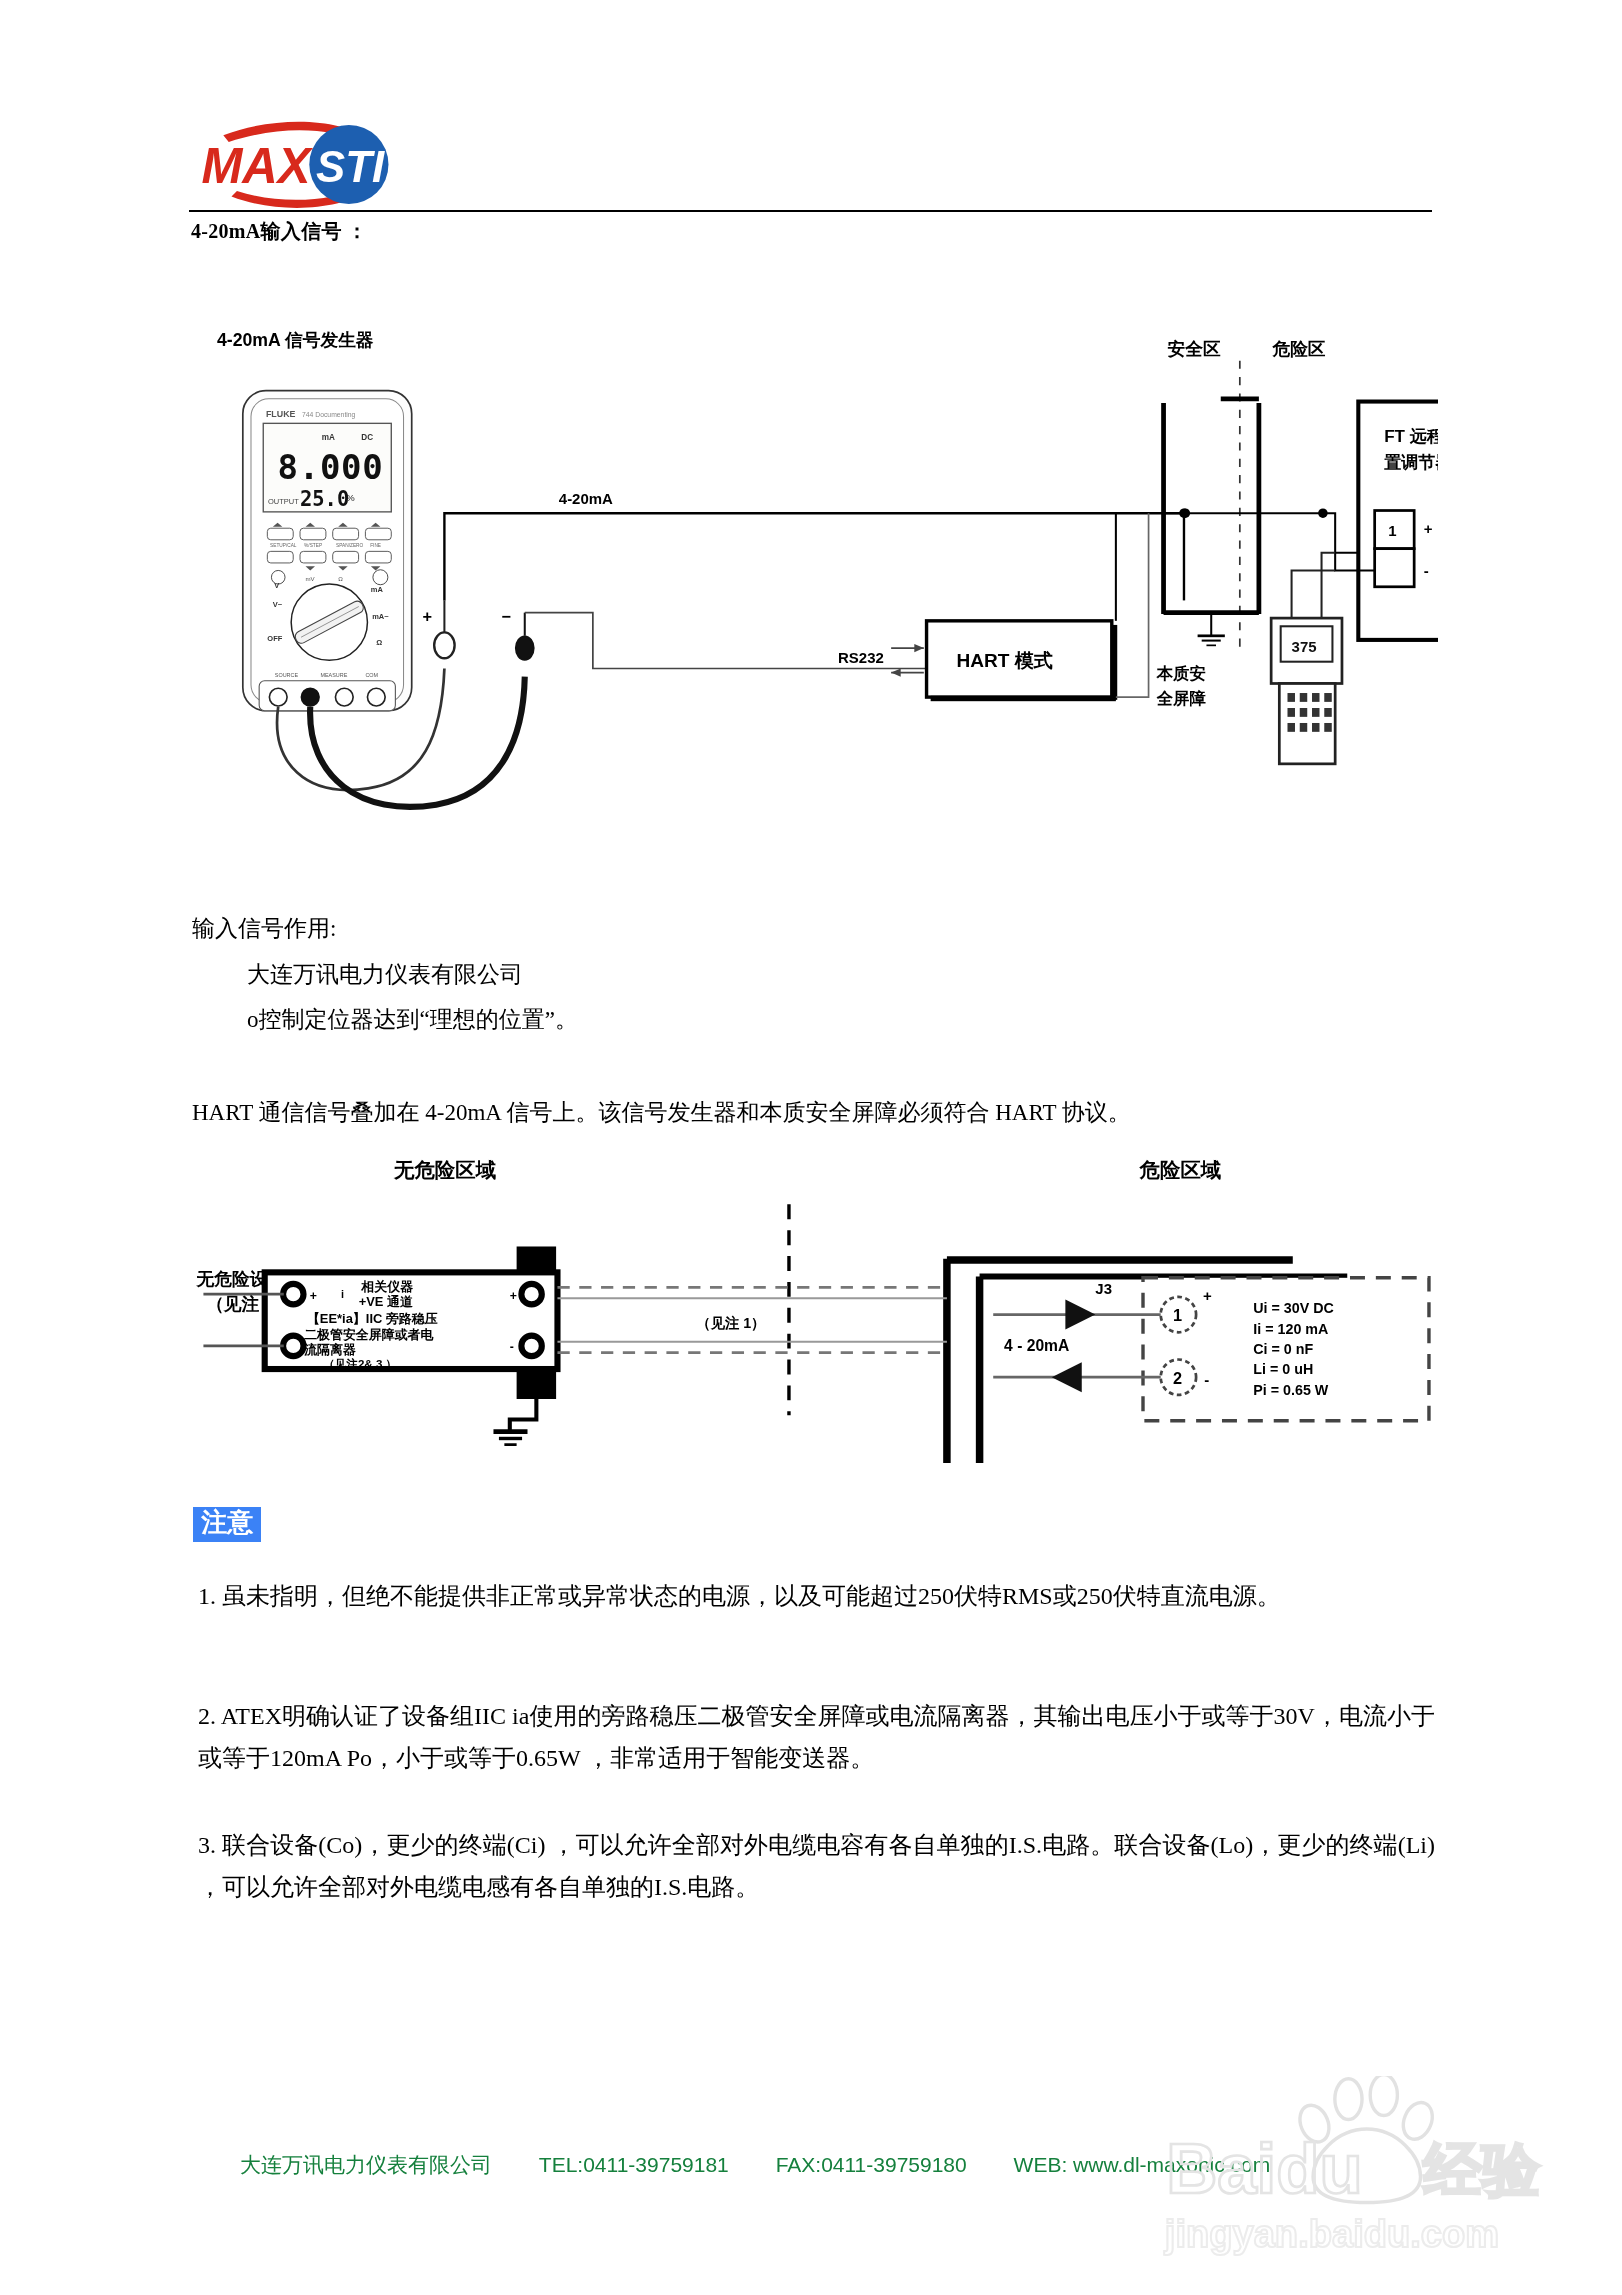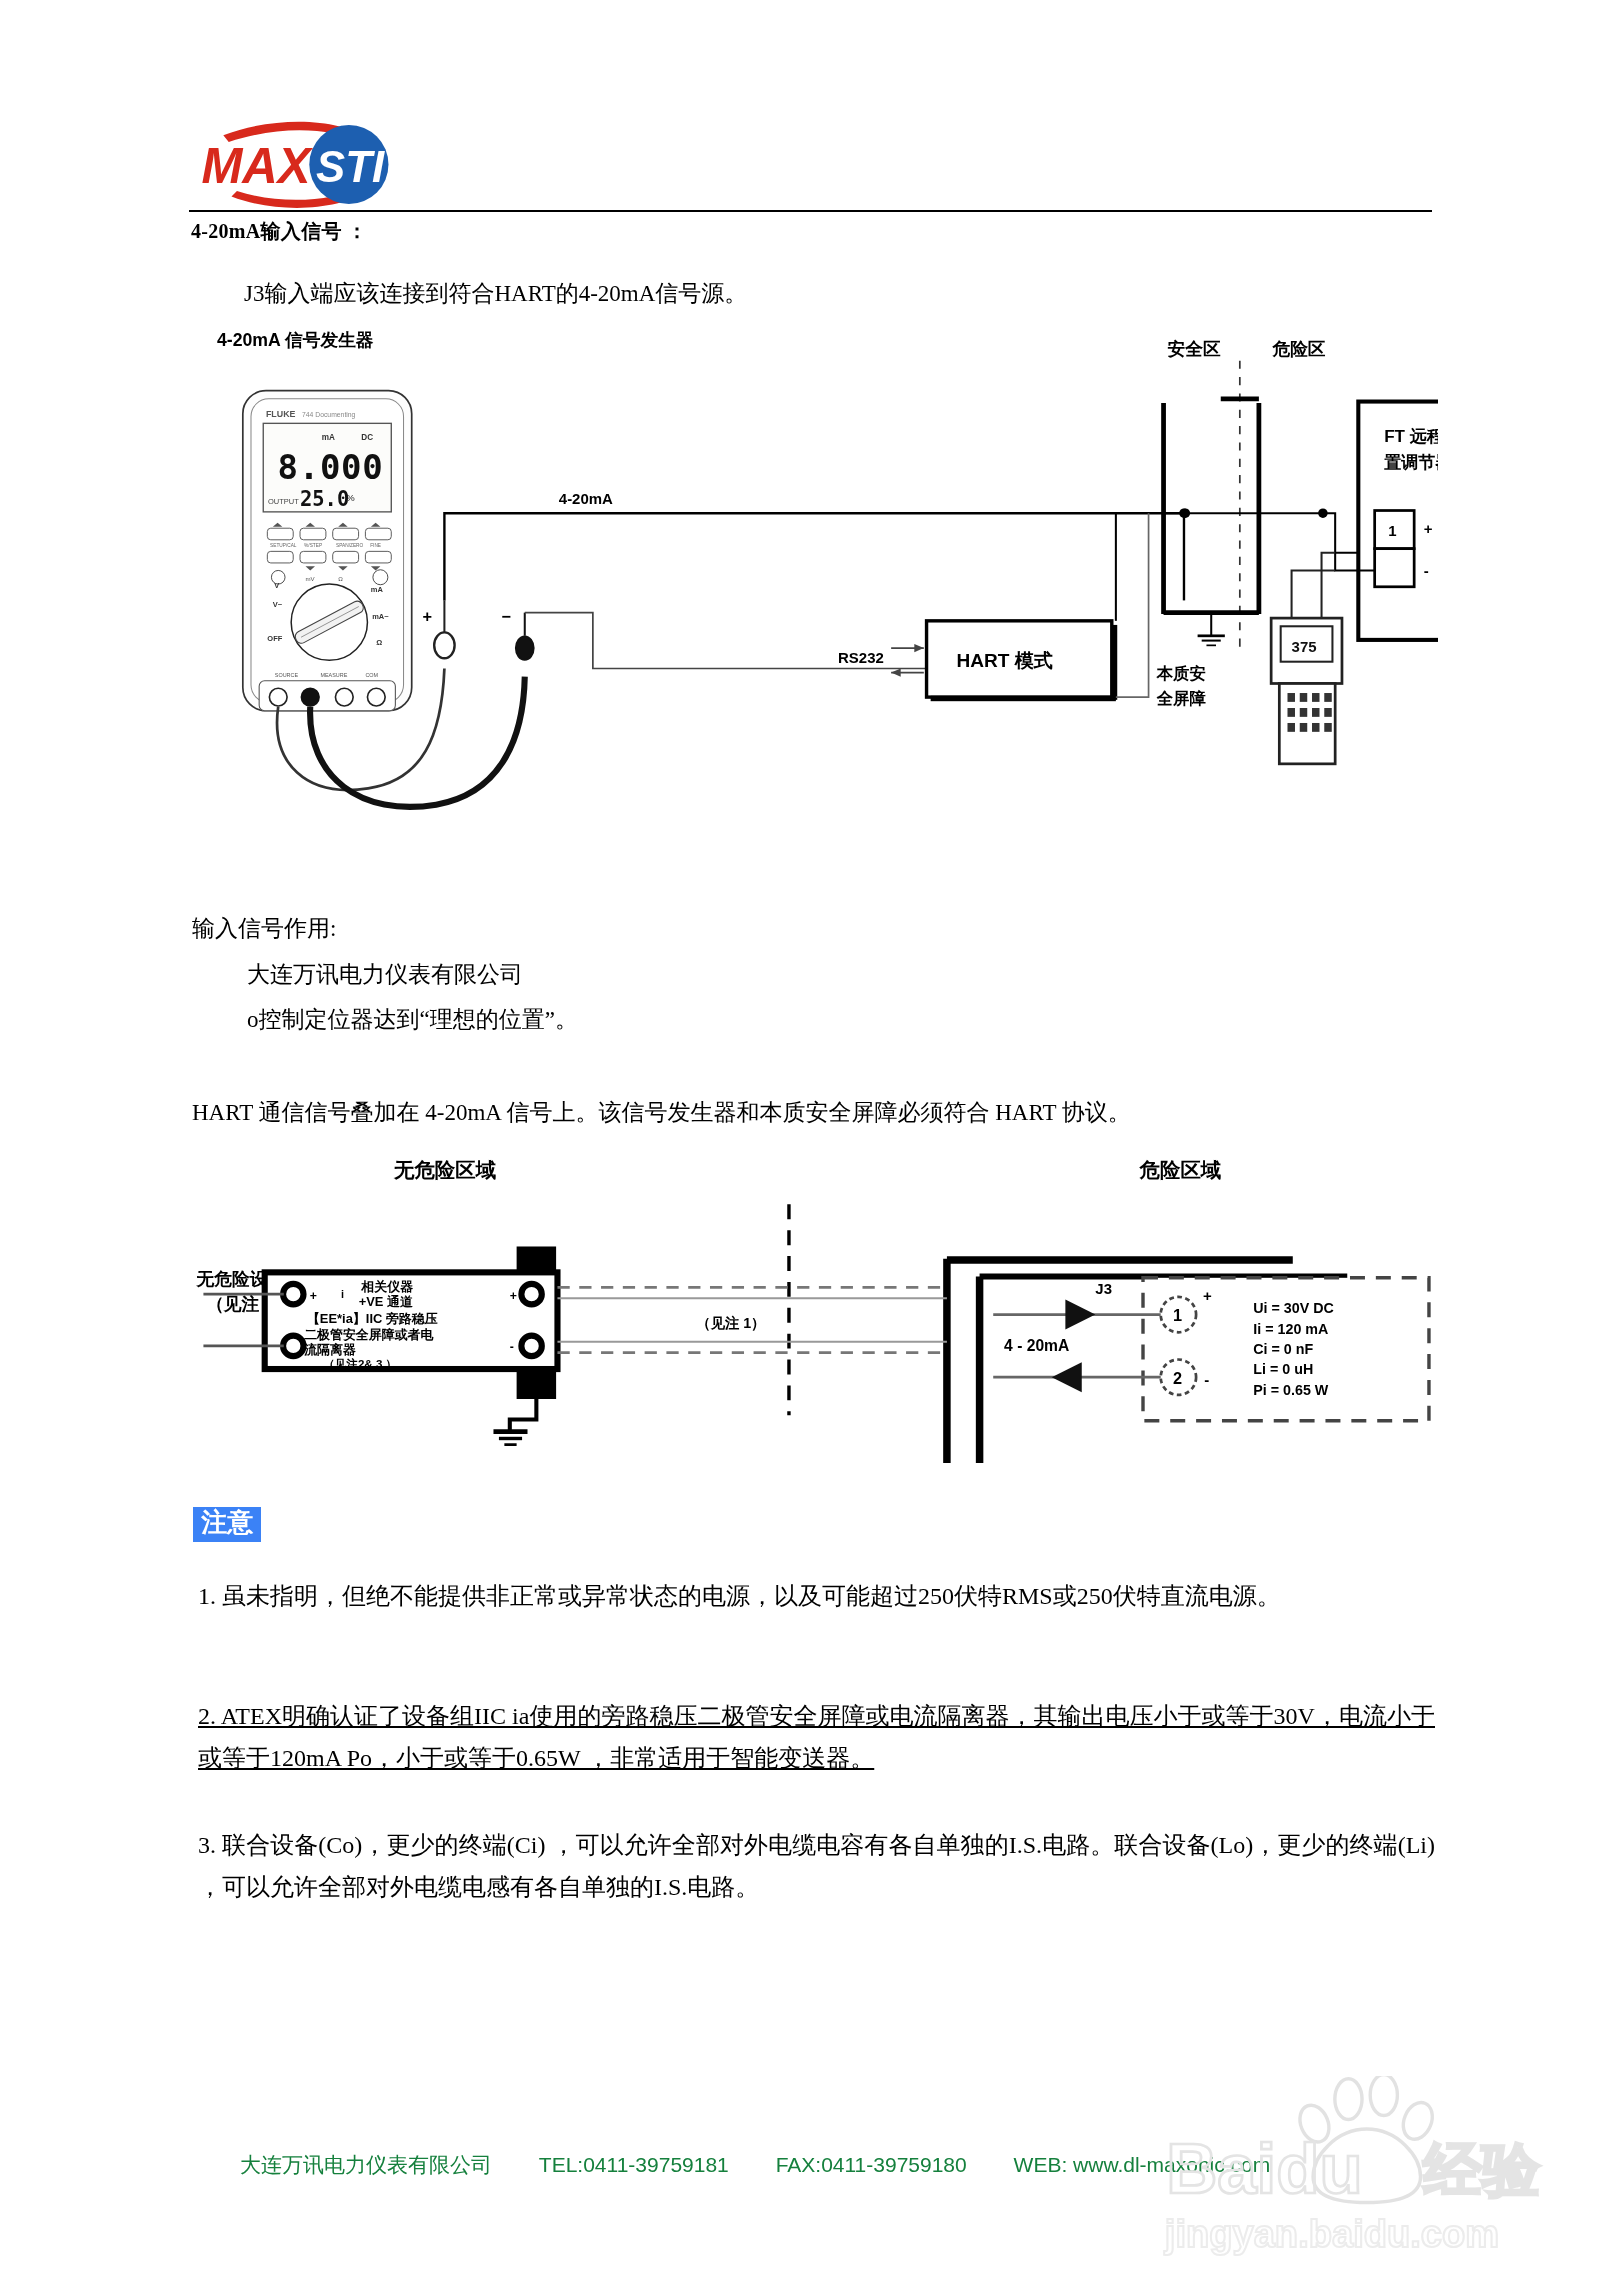--- a/index.html
+++ b/index.html
@@ -133,21 +133,20 @@
       <text x="8" y="92" font-family="Liberation Sans, sans-serif" font-size="72" font-weight="bold" font-style="italic" fill="#d8291c">MAX</text>
 
       <text x="176" y="90" font-family="Liberation Sans, sans-serif" font-size="64" font-weight="bold" font-style="italic" fill="#ffffff">STI</text>
     </svg>
   </div>
 
   <div class="header-rule"></div>
 
   <div class="h-title">4-20mA输入信号 ：</div>
 
-  <div class="para" style="left:244px; top:256px;">J3输入端应该连接到符合HART的4-20mA信号源。</div>
 
   <div class="diagram" style="left:204px; top:310px;">
     <svg width="1234" height="538" viewBox="0 0 1810 790">
 
       <text class="dlabel" x="18" y="26" font-size="26">4-20mA 信号发生器</text>
 
       <g>
 
         <rect x="56" y="92" width="248" height="470" rx="34" ry="34" fill="#fdfdfd" stroke="#333" stroke-width="2.5"></rect>
         <rect x="68" y="104" width="224" height="446" rx="26" ry="26" fill="#ffffff" stroke="#888" stroke-width="1.5"></rect>
@@ -418,21 +417,21 @@
       <line x1="1180" y1="344" x2="1426" y2="344" stroke="#666" stroke-width="4"></line>
       <path d="M1266 344 l44 -22 l0 44 Z" fill="#111"></path>
 
       <text class="dlabel" x="1196" y="306" font-size="23">4 - 20mA</text>
     </svg>
   </div>
 
   <div class="notice-badge">注意</div>
 
   <div class="note" style="top:1557px;">1. 虽未指明，但绝不能提供非正常或异常状态的电源，以及可能超过250伏特RMS或250伏特直流电源。</div>
-  <div class="note" style="top:1677px;text-decoration:underline;">2.    ATEX明确认证了设备组IIC ia使用的旁路稳压二极管安全屏障或电流隔离器，其输出电压小于或等于30V，电流小于或等于120mA Po，小于或等于0.65W ，非常适用于智能变送器。</div>
+  <div class="note" style="top:1677px;">2.    ATEX明确认证了设备组IIC ia使用的旁路稳压二极管安全屏障或电流隔离器，其输出电压小于或等于30V，电流小于或等于120mA Po，小于或等于0.65W ，非常适用于智能变送器。</div>
   <div class="note" style="top:1806px;">3. 联合设备(Co)，更少的终端(Ci) ，可以允许全部对外电缆电容有各自单独的I.S.电路。联合设备(Lo)，更少的终端(Li) ，可以允许全部对外电缆电感有各自单独的I.S.电路。</div>
 
   <div class="footer">
     <span>大连万讯电力仪表有限公司</span>
     <span>TEL:0411-39759181</span>
     <span>FAX:0411-39759180</span>
     <span>WEB: www.dl-maxonic.com</span>
   </div>
 
   <div class="watermark">

